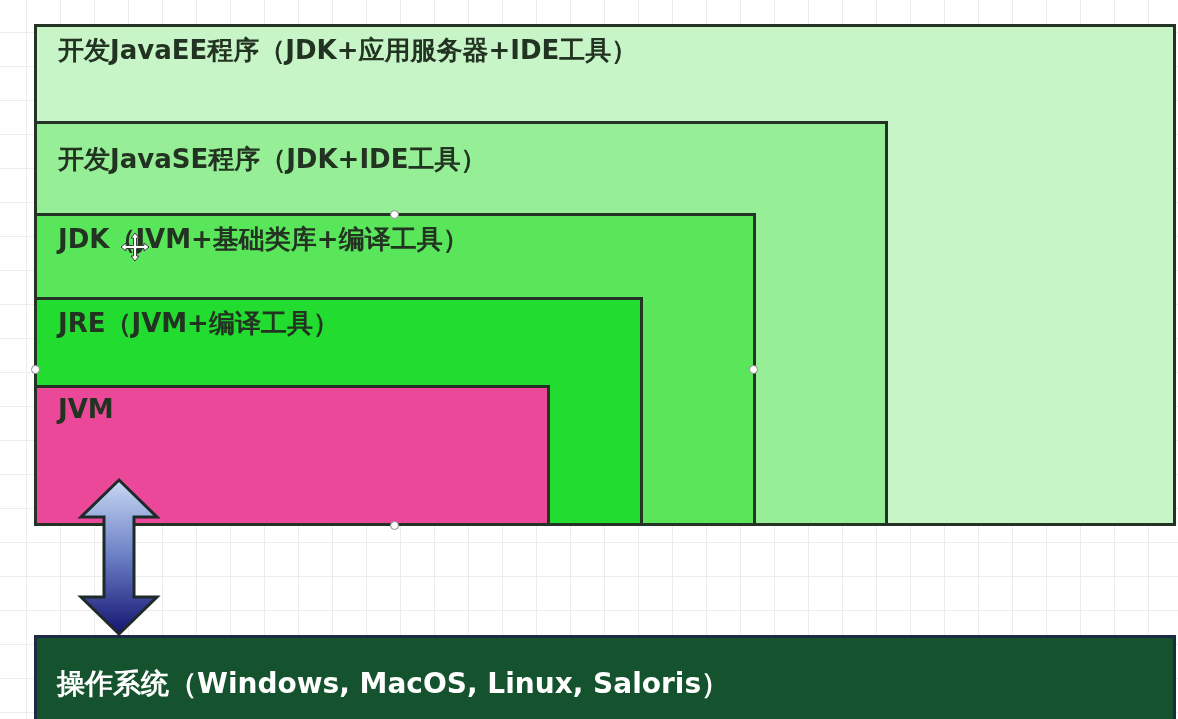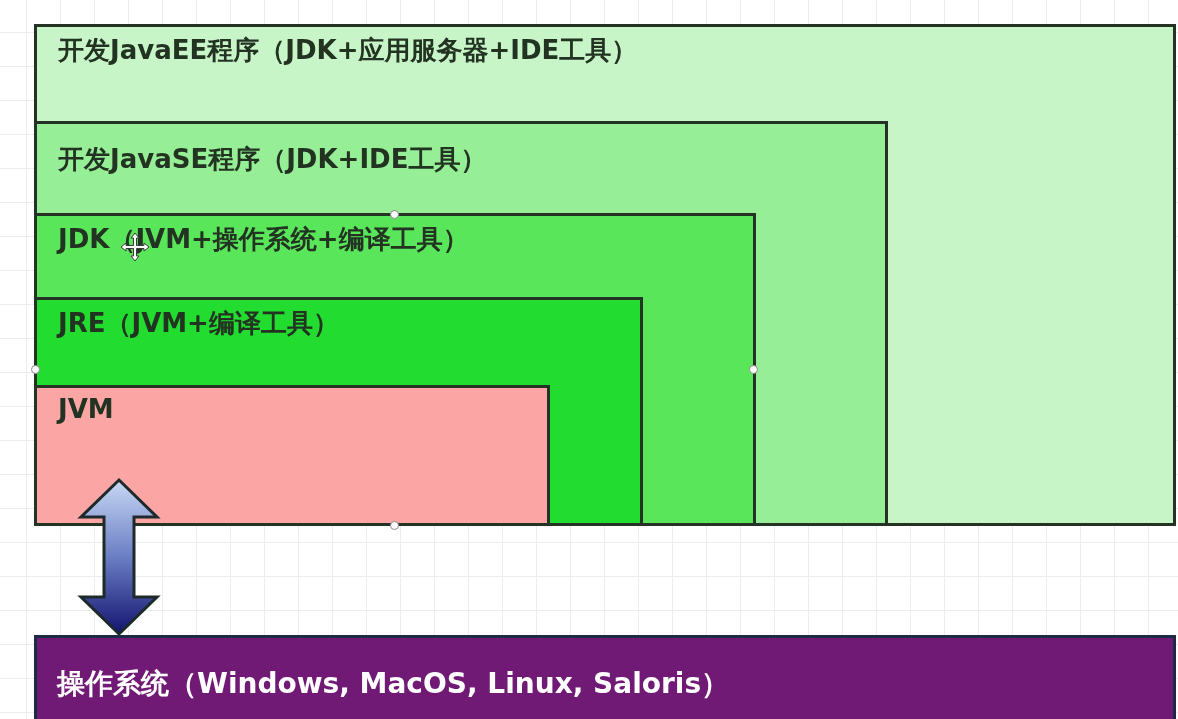--- a/index.html
+++ b/index.html
@@ -18,37 +18,37 @@
     border:3px solid #243324;
   }
   .label {
     position:absolute; left:21px; font-weight:bold; font-size:26px;
     color:#223322; white-space:nowrap; letter-spacing:0px;
   }
   #ee  { left:34px; top:24px;  width:1142px; height:502px; background:#c8f5c8; }
   #se  { left:34px; top:121px; width:854px;  height:405px; background:#96ee96; }
   #jdk { left:34px; top:213px; width:722px;  height:313px; background:#5ae65a; }
   #jre { left:34px; top:297px; width:609px;  height:229px; background:#22dc30; }
-  #jvm { left:34px; top:385px; width:516px;  height:141px; background:#fca5a5; }
+  #jvm { left:34px; top:385px; width:516px;  height:141px; background:#ec4899; }
   #ee .label  { top:6px; }
   #se .label  { top:6px;margin-top:12px; }
   #jdk .label { top:6px; }
   #jre .label { top:6px; }
   #jvm .label { top:6px; }
 
   .handle {
     position:absolute; width:9px; height:9px; border-radius:50%;
     background:#ffffff; border:1px solid #8a8a8a; box-sizing:border-box;
   }
   #move-cursor { position:absolute; left:120px; top:232px; width:30px; height:30px; }
   #arrow { position:absolute; left:77px; top:477px; width:84px; height:160px; }
 
   #os {
     position:absolute; left:34px; top:635px; width:1142px; height:84px;
-    box-sizing:border-box; background:#701a75; border:3px solid #1c2a44; border-bottom:none;
+    box-sizing:border-box; background:#14532d; border:3px solid #1c2a44; border-bottom:none;
   }
   #os .os-label {
     position:absolute; left:20px; top:27px; font-weight:bold; font-size:28px;
     color:#ffffff; white-space:nowrap;
   }
   #os .watermark {
     position:absolute; right:18px; top:40px; font-size:17px; color:#9fb3d6;
     white-space:nowrap;
   }
 </style>
@@ -57,21 +57,21 @@
 
 <div id="ee" class="box">
   <div class="label">开发JavaEE程序（JDK+应用服务器+IDE工具）</div>
 </div>
 
 <div id="se" class="box">
   <div class="label">开发JavaSE程序（JDK+IDE工具）</div>
 </div>
 
 <div id="jdk" class="box">
-  <div class="label">JDK（JVM+操作系统+编译工具）</div>
+  <div class="label">JDK（JVM+基础类库+编译工具）</div>
 </div>
 
 <div id="jre" class="box">
   <div class="label">JRE（JVM+编译工具）</div>
 </div>
 
 <div id="jvm" class="box">
   <div class="label">JVM</div>
 </div>
 

